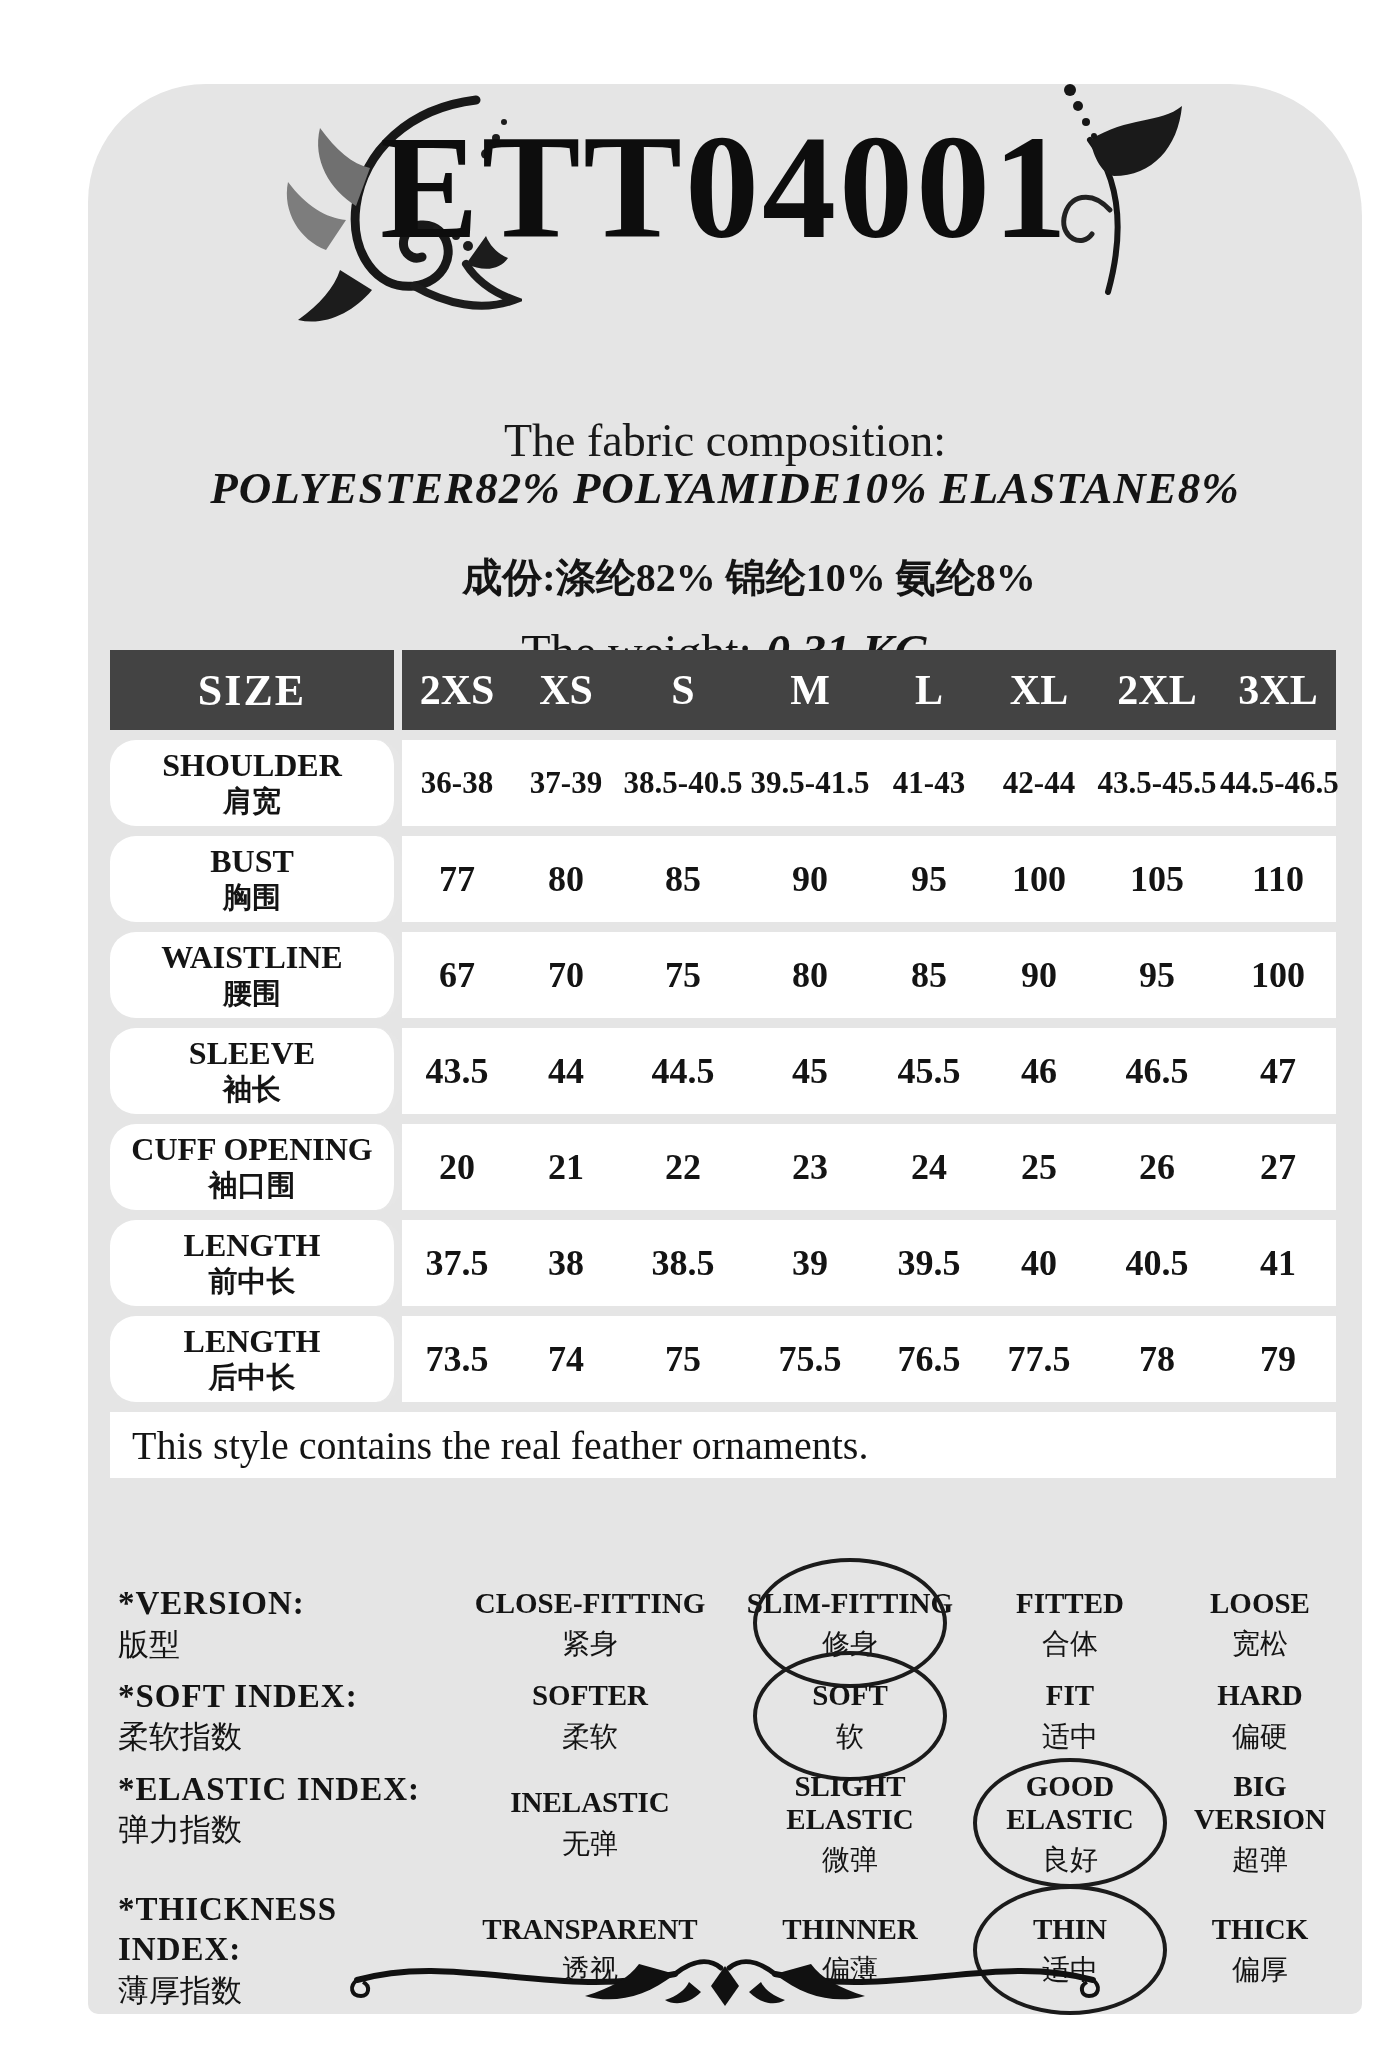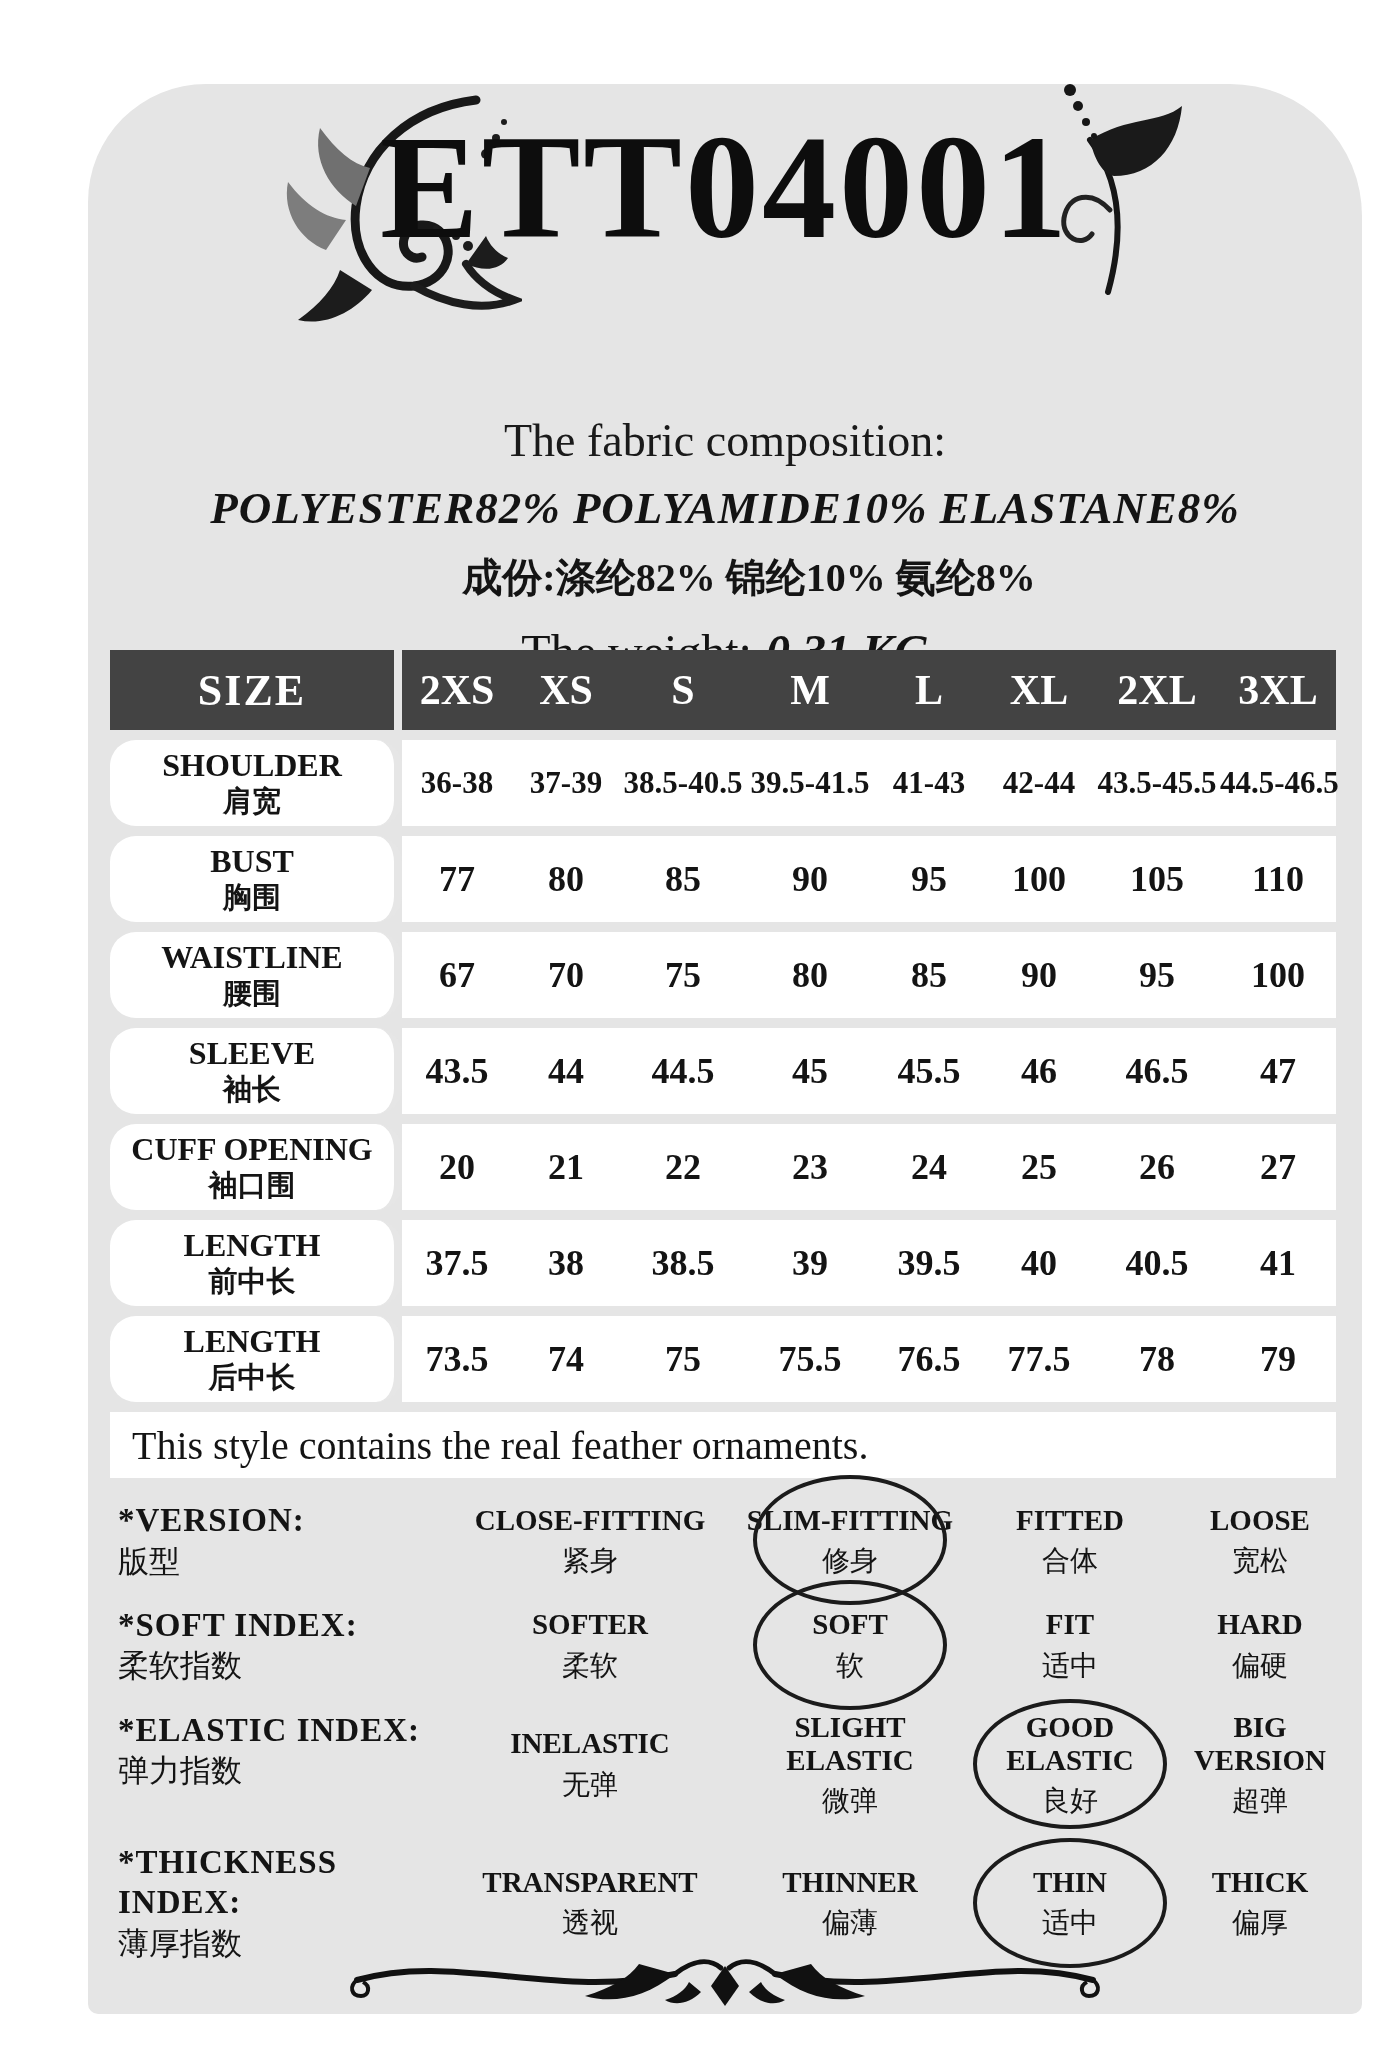--- a/index.html
+++ b/index.html
@@ -19,21 +19,21 @@
     color:#0d0d0d;white-space:nowrap;
   }
   .flourish-left{position:absolute;left:172px;top:10px;}
   .flourish-right{position:absolute;left:962px;top:-6px;}
   
   .fabric-heading{
     position:absolute;top:330px;left:0;right:0;text-align:center;
     font-size:46px;color:#1a1a1a;
   }
   .comp-en{
-    position:absolute;top:398px;left:0;right:0;text-align:center;
+    position:absolute;top:378px;left:0;right:0;text-align:center;
     font-size:45px;font-weight:bold;font-style:italic;letter-spacing:1px;
     white-space:nowrap;
   }
   .comp-cn{
     position:absolute;top:466px;left:0;right:0;text-align:center;
     font-size:40px;font-weight:bold;padding-left:48px;
   }
   .weight-line{
     position:absolute;top:540px;left:0;right:0;text-align:center;
     font-size:48px;
@@ -59,23 +59,23 @@
   tbody td.lbl{line-height:1.1;border-radius:26px;}
   tbody td.lbl .en{font-size:32px;font-weight:bold;}
   tbody td.lbl .cn{font-size:29px;font-weight:bold;margin-top:2px;}
   tbody tr.tight td.val{font-size:31px;}
   tbody td.note{
     text-align:left;font-weight:normal;font-size:40px;height:66px;
     padding-left:22px;white-space:nowrap;
   }
   
   .attributes{
-    position:absolute;left:12px;top:1417px;width:1250px;
+    position:absolute;left:12px;top:1500px;width:1250px;
     display:grid;grid-template-columns:350px 280px 240px 200px 180px;
-    row-gap:26px;
+    row-gap:14px;
   }
   .attr-label{line-height:1.2;padding-left:18px;}
   .attr-label .en{font-size:33px;font-weight:bold;letter-spacing:1px;}
   .attr-label .cn{font-size:31px;margin-top:2px;}
   .attr-option{align-self:center;text-align:center;}
   .option{
     position:relative;display:inline-block;line-height:1.15;
     font-size:29px;font-weight:bold;max-width:250px;
   }
   .option .cn{font-size:28px;font-weight:normal;margin-top:8px;}

